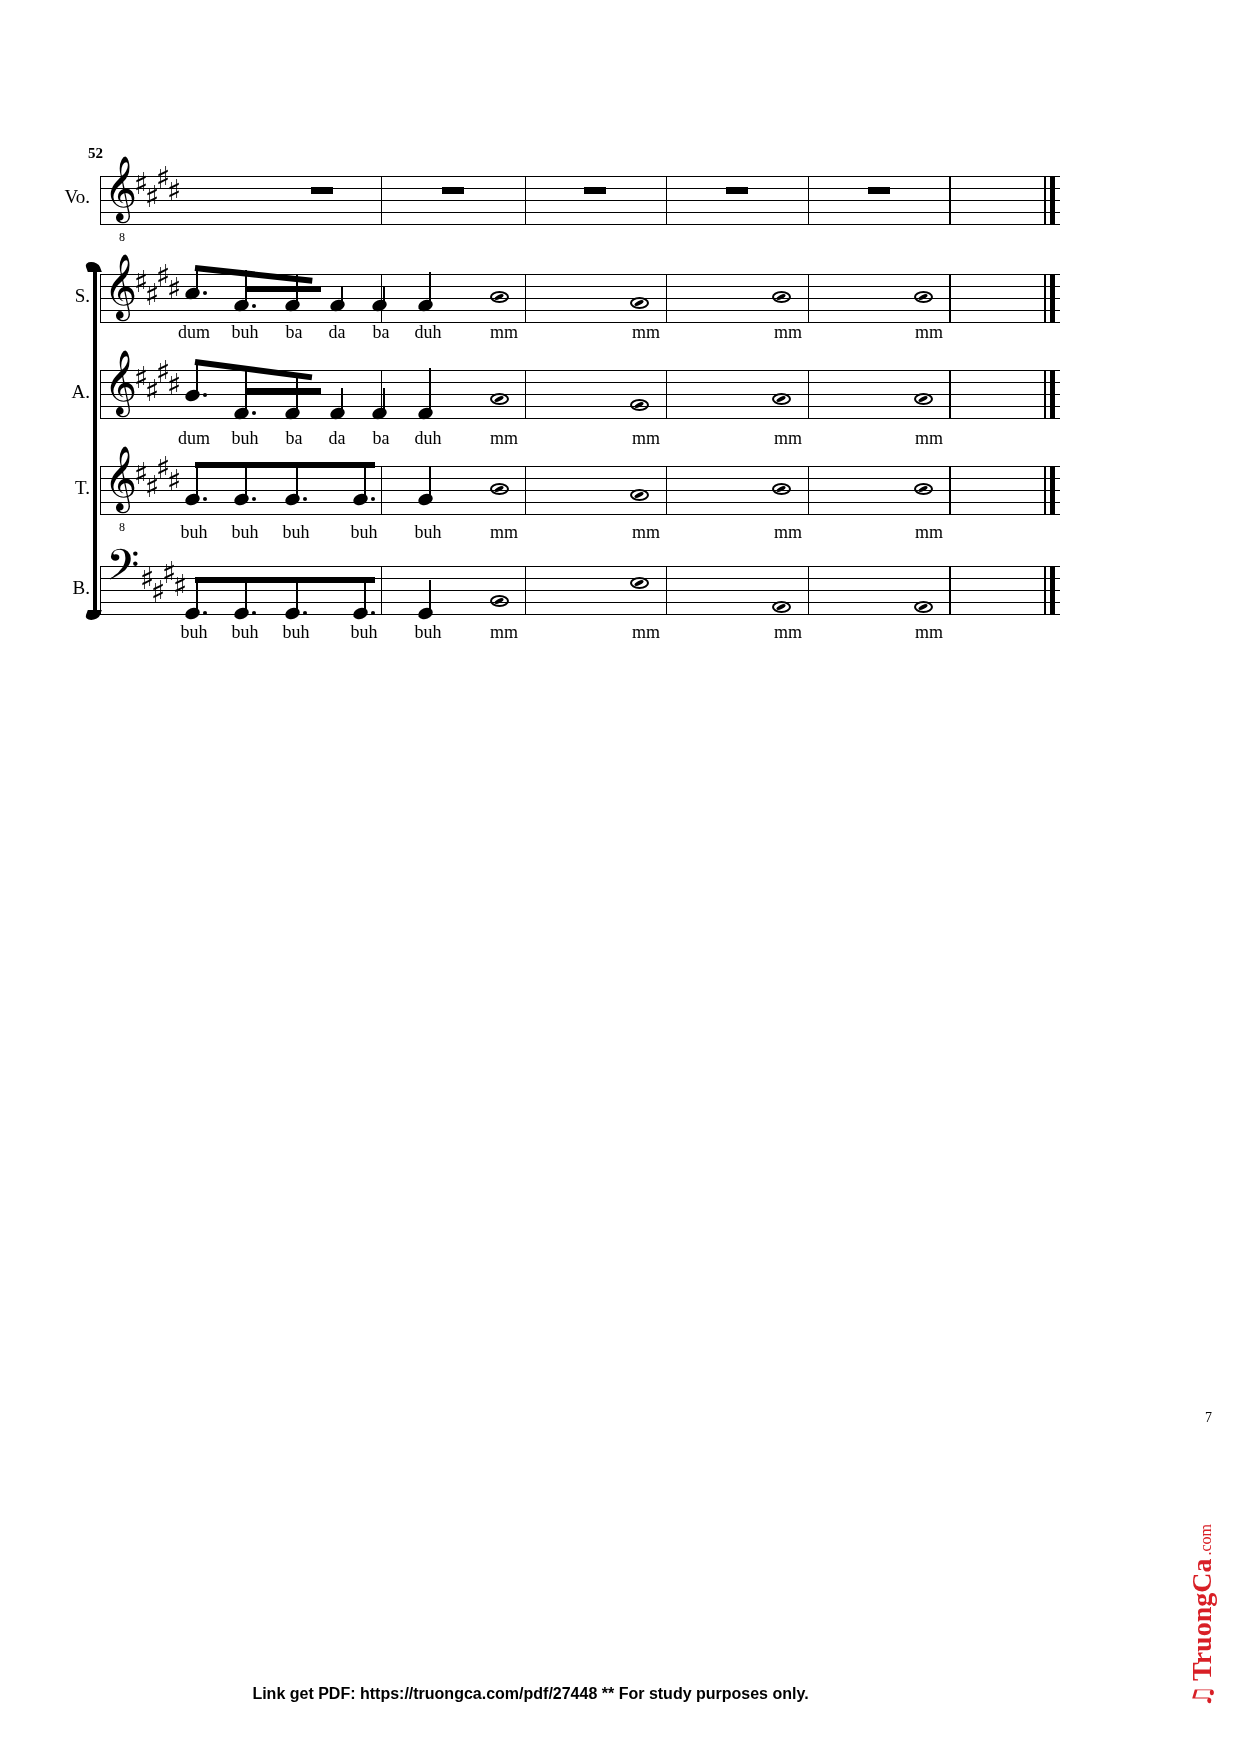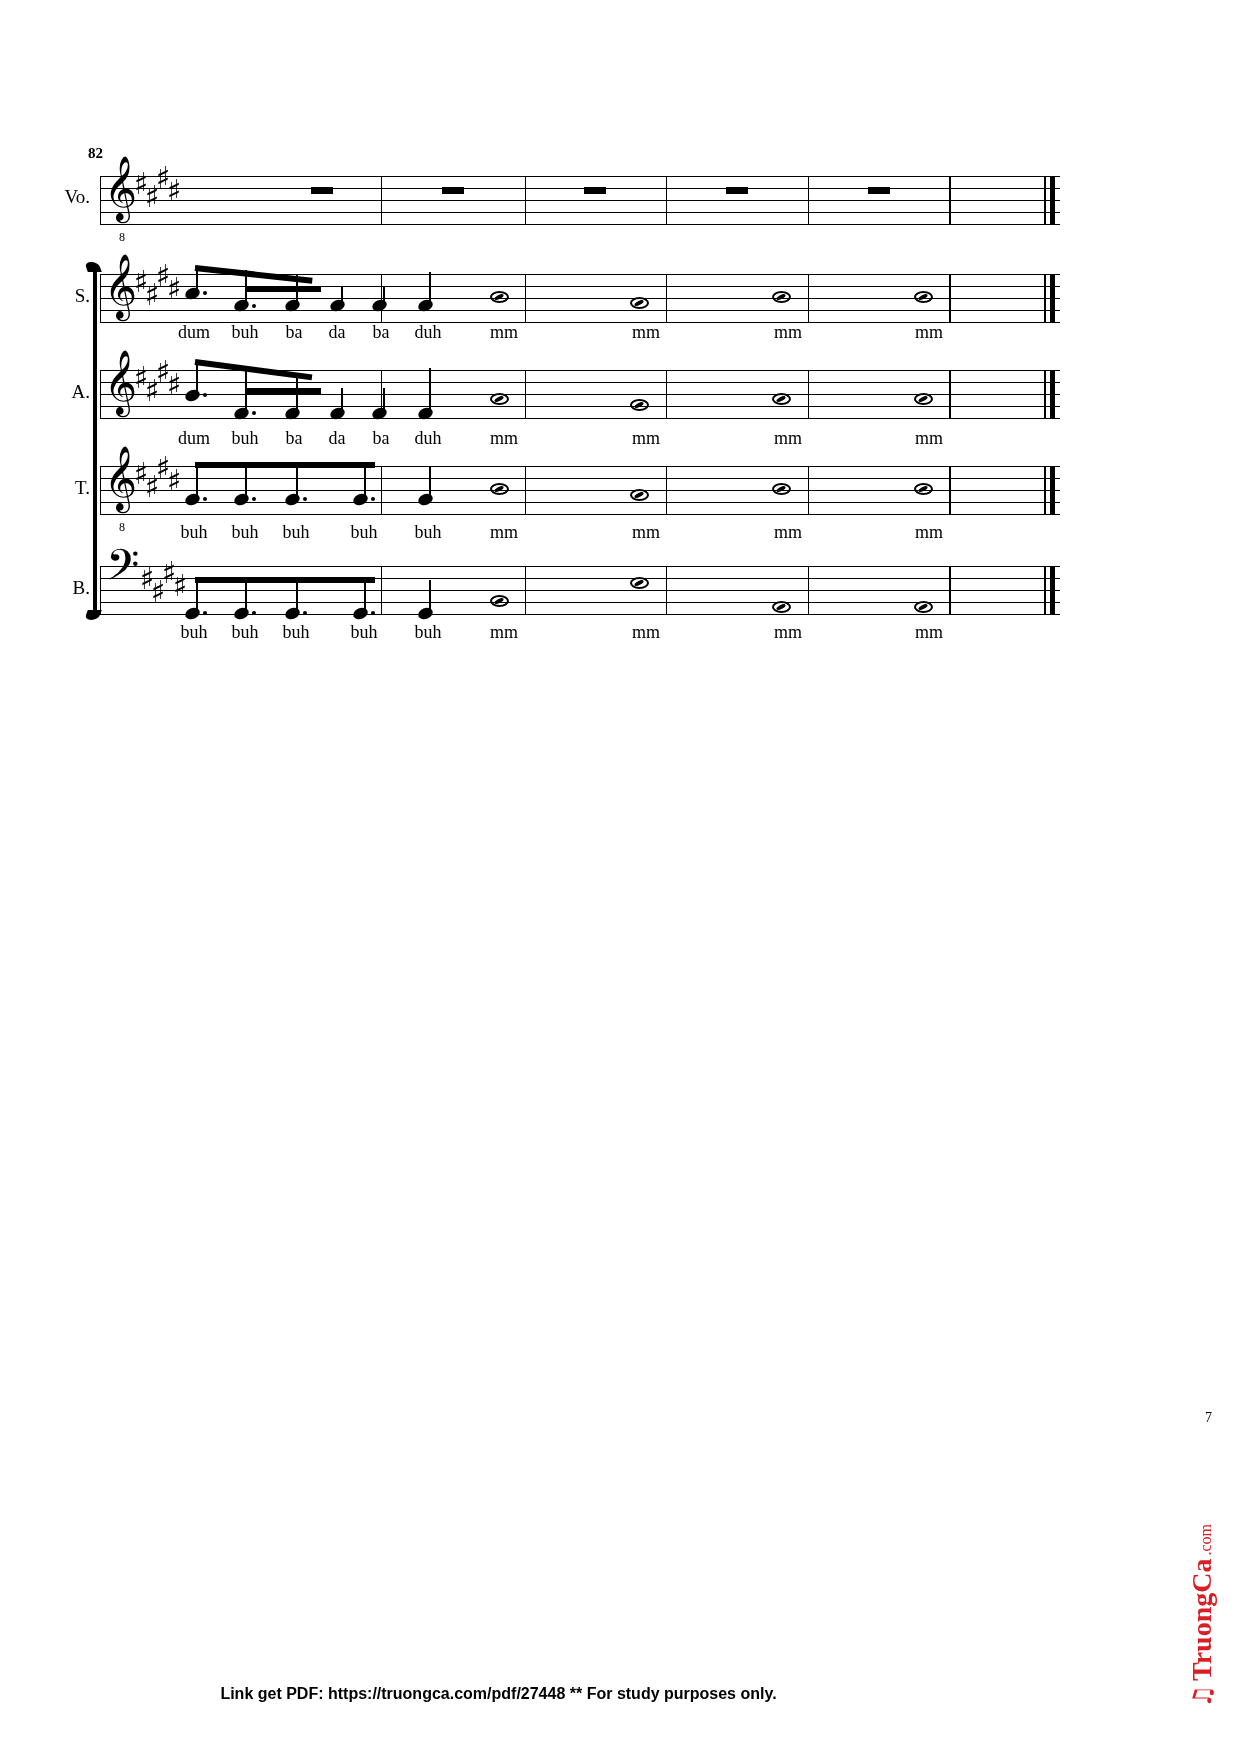--- a/index.html
+++ b/index.html
@@ -252,28 +252,29 @@
 
   #footer-note {
     position: absolute;
     left: 0;
     width: 997px;
     top: 1685px;
     text-align: center;
     font-family: "Liberation Sans", sans-serif;
     font-size: 16px;
     font-weight: bold;
+    padding-left: 32px;
   }
 </style>
 </head>
 <body>
 
 <div id="score">
 
-  <div class="measure-number">82</div>
+  <div class="measure-number">52</div>
 
   <div class="part-label" style="left:30px; top:186px;">Vo.</div>
   <div class="system" style="top:176px;">
     <div class="staff">
       <div class="line"></div>
         <div class="line"></div>
         <div class="line"></div>
         <div class="line"></div>
         <div class="line"></div>
     </div>

